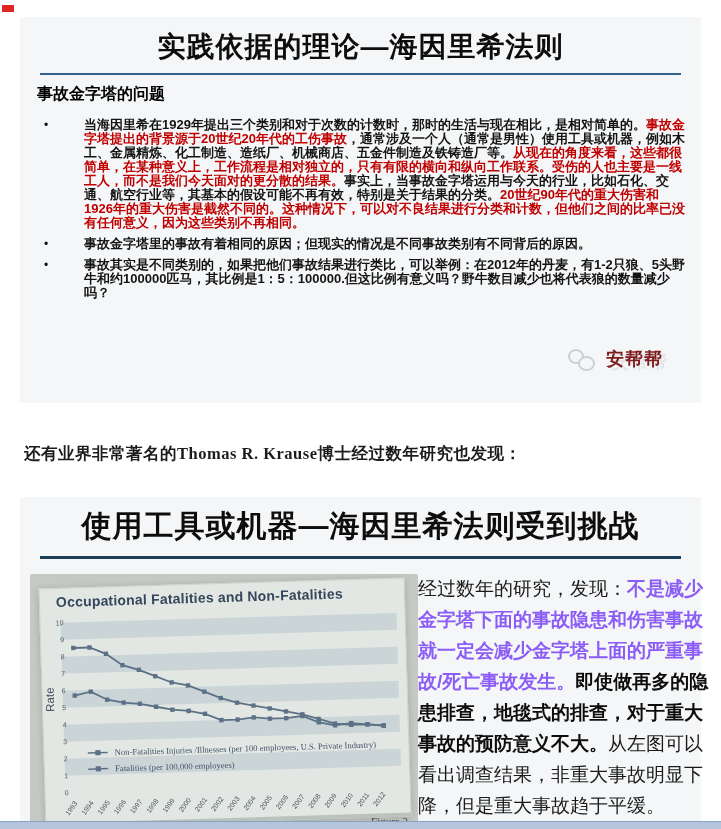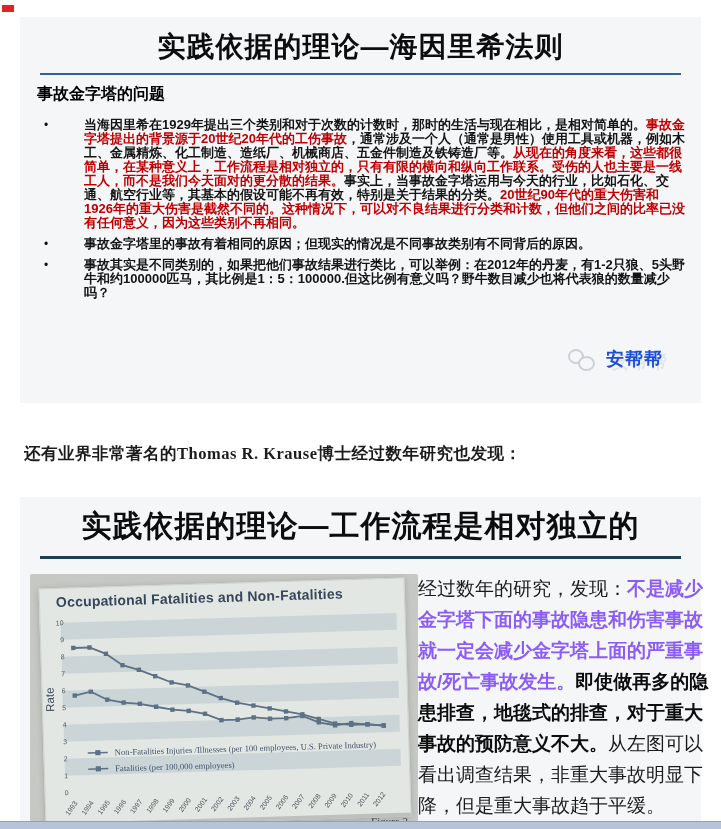--- a/index.html
+++ b/index.html
@@ -26,21 +26,21 @@
   
   .bullets{list-style:none;margin:13px 0 0 0;padding:0 16px 0 0;}
   .bullets li{position:relative;padding-left:64px;font-size:13px;line-height:14px;margin-bottom:7px;color:#141414;}
   .bullets li:before{content:"•";position:absolute;left:24px;top:0;font-size:12px;color:#111;}
   .bullets li.gap{margin-top:17px;}
   .s1 .seg-normal{color:#141414;font-weight:600;}
   .s1 .seg-red{color:#c00000;font-weight:600;}
   .s1 .seg-bold{color:#0b0b0b;font-weight:800;}
 
   .signature{position:absolute;right:16px;bottom:6px;font-size:20px;font-weight:800;color:#0d0d0d;}
-  .watermark{position:absolute;right:38px;bottom:32px;display:flex;align-items:center;color:#1d4ed8;font-size:18px;font-weight:700;letter-spacing:1px;text-shadow:5px 3px 0 #e3e5e9;}
+  .watermark{position:absolute;right:38px;bottom:32px;display:flex;align-items:center;color:#7f1d1d;font-size:18px;font-weight:700;letter-spacing:1px;text-shadow:5px 3px 0 #e3e5e9;}
   .wm-icon{position:relative;width:30px;height:20px;margin-right:8px;}
   .wm-icon i{position:absolute;border:2px solid #ccd0d6;border-radius:50%;background:#f4f6f8;}
   .wm-icon i:nth-child(1){left:0;top:0;width:12px;height:11px;}
   .wm-icon i:nth-child(2){left:10px;top:7px;width:13px;height:11px;}
 
   
   .between{position:absolute;left:24px;top:443px;font-family:"Liberation Serif","DejaVu Serif",serif;font-size:16.5px;font-weight:700;color:#1c1c1c;letter-spacing:.5px;}
 
   
   .photo{position:absolute;left:10px;top:77px;width:388px;height:255px;background:#c6c9c3;border-radius:2px;overflow:hidden;}
@@ -78,21 +78,21 @@
           <i></i>
           <i></i>
         </span>
       <span>安帮帮</span>
     </div>
   </div>
 
   <div class="between">还有业界非常著名的Thomas R. Krause博士经过数年研究也发现：</div>
 
   <div class="slide s2" id="slide2">
-    <div class="slide-title">实践依据的理论—工作流程是相对独立的</div>
+    <div class="slide-title">使用工具或机器—海因里希法则受到挑战</div>
     <hr class="title-rule">
 
     <div class="photo">
       <div class="paper">
         <div class="chart-title">Occupational Fatalities and Non-Fatalities</div>
         <div class="chart-svg-wrap">
           <svg id="chart-svg" width="362" height="206" viewBox="0 0 362 206" xmlns="http://www.w3.org/2000/svg">
               <rect x="18" y="144" width="336" height="17" fill="#c7d1d5" opacity="0.85"></rect>
               <rect x="18" y="110" width="336" height="17" fill="#c7d1d5" opacity="0.85"></rect>
               <rect x="18" y="76" width="336" height="17" fill="#c7d1d5" opacity="0.85"></rect>

